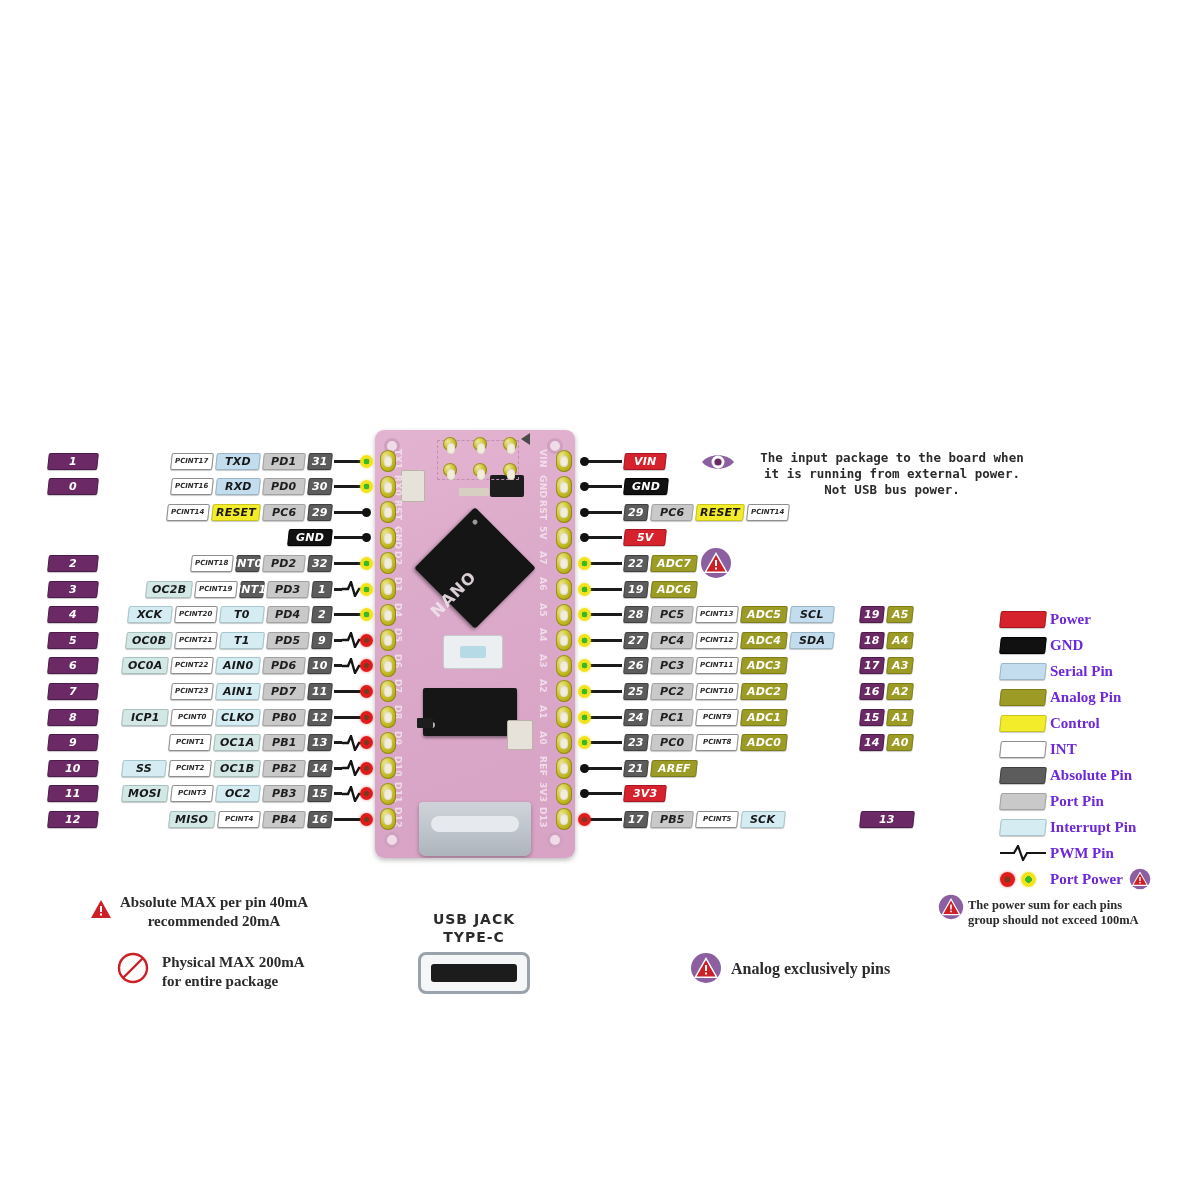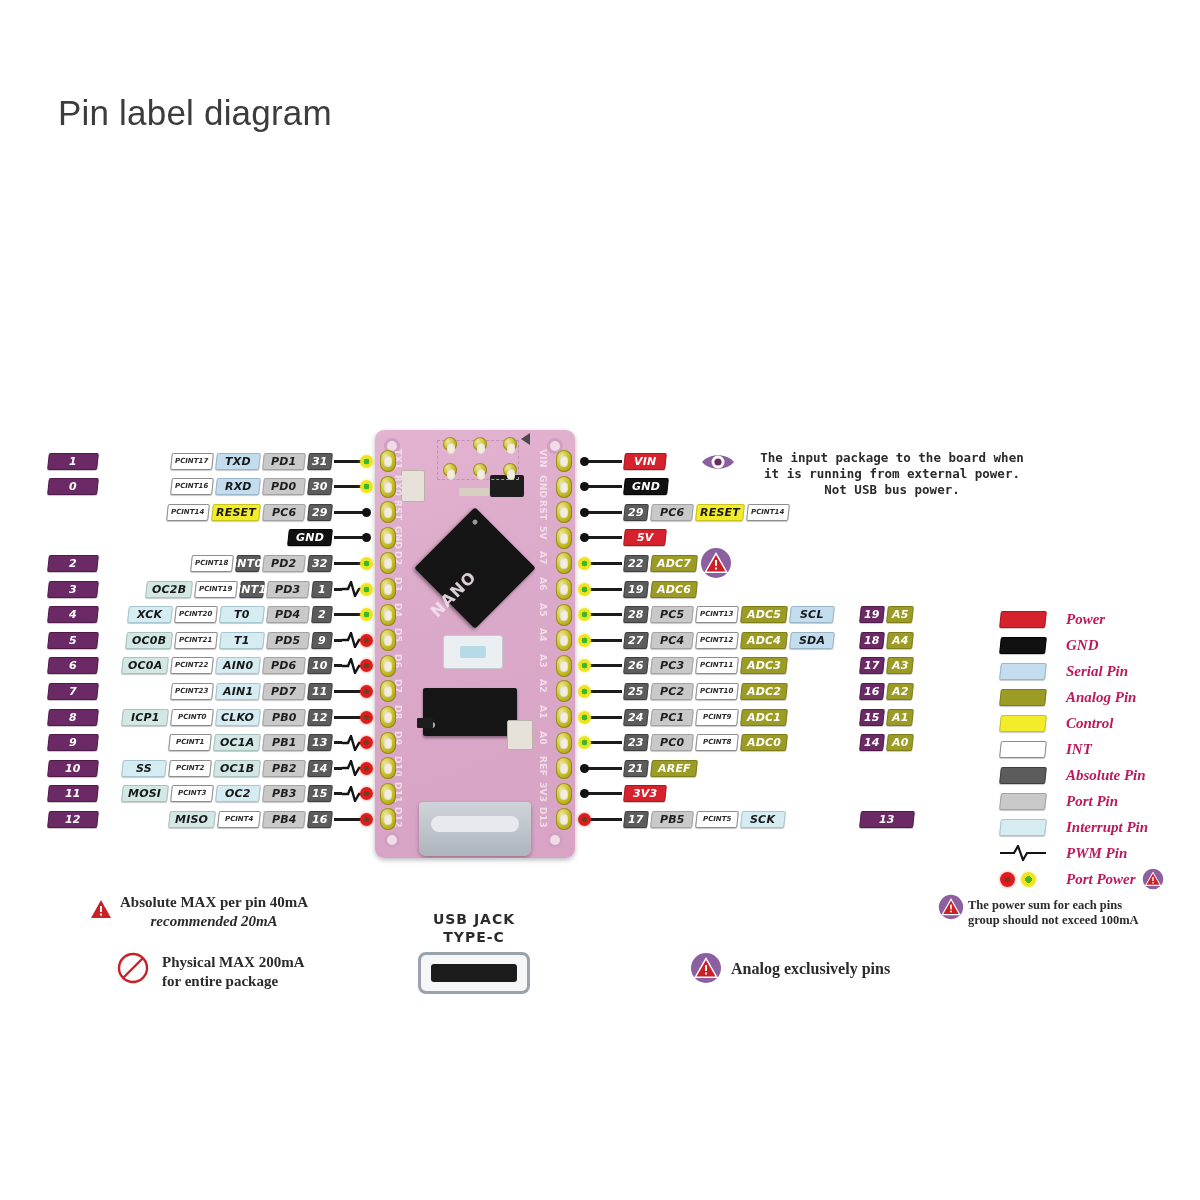--- a/index.html
+++ b/index.html
@@ -127,22 +127,22 @@
            box-shadow:0 0 3px rgba(224,27,27,.55);}
   .dot.green{background:radial-gradient(circle at 50% 50%,#39b82a 0%,#39b82a 30%,#f2e219 34%,#f2e219 100%);
            box-shadow:0 0 3px rgba(230,220,30,.6);}
   .pwm{position:absolute;width:26px;height:16px;}
 
   
   .legend{position:absolute;left:1000px;top:606px;}
   .lrow{position:relative;height:26px;display:flex;align-items:center;}
   .lsw{width:46px;height:17px;transform:skewX(-6deg);border-radius:2px;
        box-shadow:0 1px 1px rgba(0,0,0,.22);box-sizing:border-box;}
-  .ltext{margin-left:20px;font-family:"Liberation Serif", serif;
-         font-style:italic;font-weight:bold;font-size:15px;color:#be185d;white-space:nowrap;}
+  .ltext{margin-left:4px;font-family:"Liberation Serif", serif;
+         font-weight:bold;font-size:15px;color:#6d28d9;white-space:nowrap;}
 
   
   .note{position:absolute;font-family:"Liberation Serif", serif;
         font-weight:bold;color:#2b2b2b;white-space:nowrap;}
   .usblabel{
     position:absolute;left:400px;top:910px;width:148px;text-align:center;
     font-family:"DejaVu Sans", sans-serif;font-size:14px;font-weight:bold;
     color:#2b2b2b;line-height:18px;letter-spacing:1px;
   }
   .usbfoot{
@@ -153,21 +153,20 @@
   .usbfoot::after{
     content:"";position:absolute;left:10px;top:9px;right:10px;bottom:9px;
     background:#1c1c1c;border-radius:3px;
   }
 </style>
 </head>
 <body>
 
 <div id="stage">
 
-  <div class="title">Pin label diagram</div>
 
 
   <div class="board">
     <div class="mount" style="left:9px;top:8px;"></div>
     <div class="mount" style="left:172px;top:8px;"></div>
     <div class="mount" style="left:9px;top:402px;"></div>
     <div class="mount" style="left:172px;top:402px;"></div>
     <div class="mcu"></div>
     <div class="chip2"></div>
     <div class="btn"></div>
@@ -824,21 +823,21 @@
       </div>
     </div>
 
   <svg style="position:absolute;left:90px;top:899px;" width="22" height="20" viewBox="0 0 22 20">
     <path d="M11 1 L21 19 L1 19 Z" fill="#cc2027"></path>
     <rect x="10" y="7" width="2" height="6" fill="#ffffff"></rect>
     <rect x="10" y="14.5" width="2" height="2" fill="#ffffff"></rect>
   </svg>
   <div class="note" style="left:120px;top:893px;font-size:15px;line-height:19px;">
     <div>Absolute MAX per pin 40mA</div>
-    <div style="text-align:center;font-style:italic;">recommended 20mA</div>
+    <div style="text-align:center;">recommended 20mA</div>
   </div>
 
   <svg style="position:absolute;left:117px;top:952px;" width="32" height="32" viewBox="0 0 32 32">
     <circle cx="16" cy="16" r="14" fill="none" stroke="#cc2027" stroke-width="2.4"></circle>
     <line x1="6.5" y1="25.5" x2="25.5" y2="6.5" stroke="#cc2027" stroke-width="2.4"></line>
   </svg>
   <div class="note" style="left:162px;top:953px;font-size:15px;line-height:19px;">
     <div>Physical MAX 200mA</div>
     <div>for entire package</div>
   </div>

